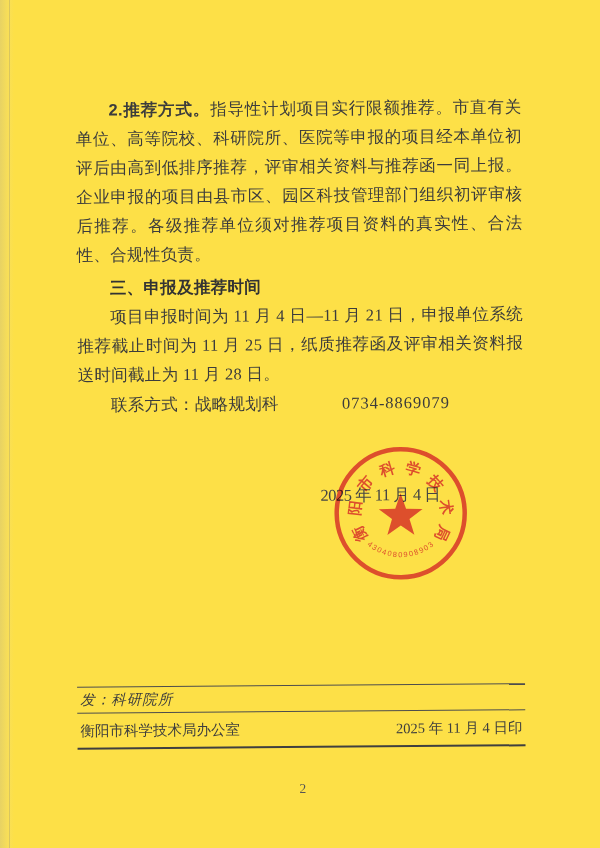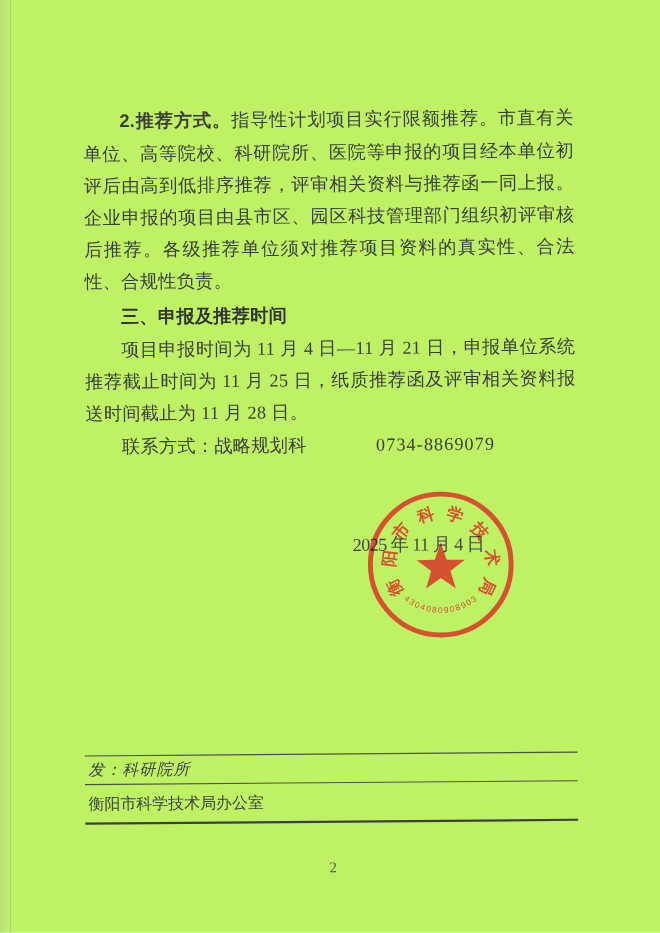--- a/index.html
+++ b/index.html
@@ -6,21 +6,21 @@
   html, body { width: 600px; height: 848px; }
   body {
     font-family: "Liberation Serif", serif;
     background: #ffffff;
     position: relative;
     overflow: hidden;
   }
   .page {
     position: absolute;
     inset: 0;
-    background: #bef264;
+    background: #fde047;
   }
   
   .scan-edge-left {
     position: absolute; left: 0; top: 0; width: 14px; height: 848px;
     background: linear-gradient(90deg, rgba(180,178,165,0.30), rgba(220,218,205,0.12) 60%, rgba(255,255,255,0));
     pointer-events: none;
   }
   .scan-line-left {
     position: absolute; left: 9px; top: 0; width: 1px; height: 848px;
     background: rgba(140,138,125,0.30);
@@ -136,19 +136,20 @@
       </text>
       <polygon id="seal-star" transform="translate(70,73)" points="0,-23 5.4,-7.4 21.9,-7.1 8.75,2.84 13.5,18.6 0,9.2 -13.5,18.6 -8.75,2.84 -21.9,-7.1 -5.4,-7.4" fill="#d93a29"></polygon>
     </svg>
 
     <div class="footer-table">
       <div class="footer-row1">
         <span>发：科研院所</span>
       </div>
       <div class="footer-row2">
         <span>衡阳市科学技术局办公室</span>
+        <span>2025 年 11 月 4 日印</span>
       </div>
     </div>
 
     <div class="page-number">2</div>
 
   </div>
 </div>
 
 </body></html>

